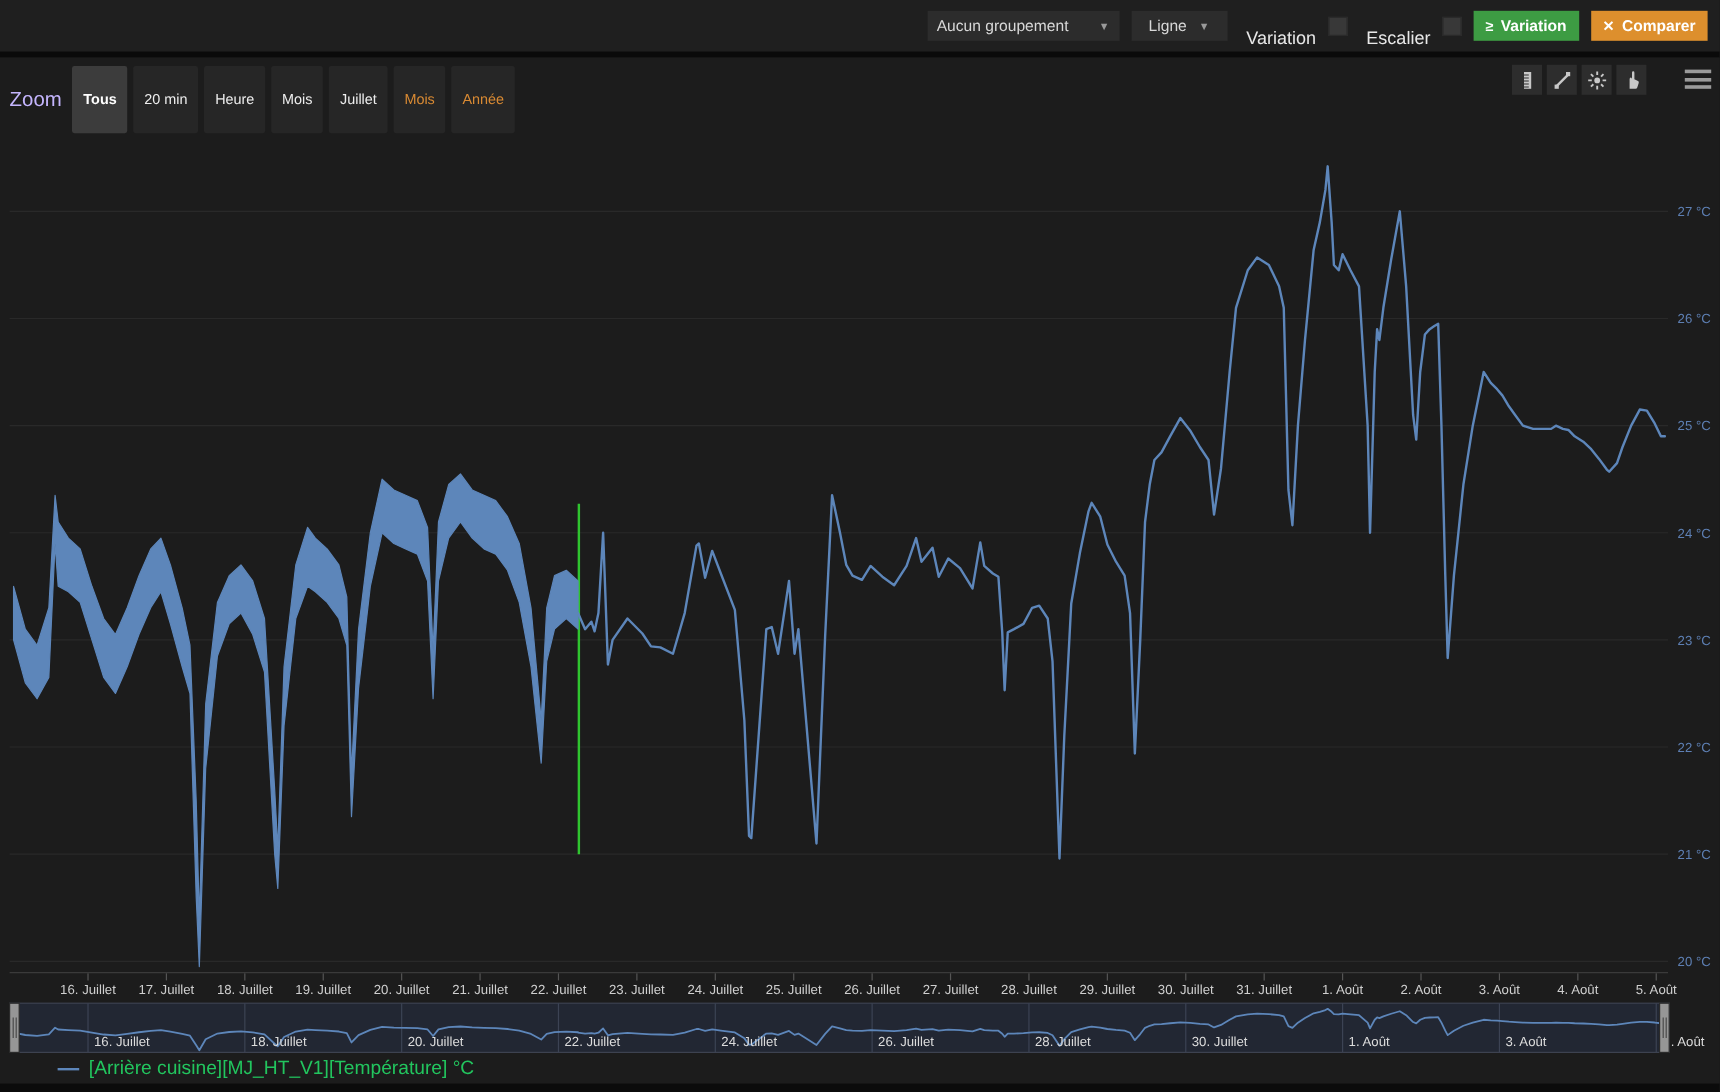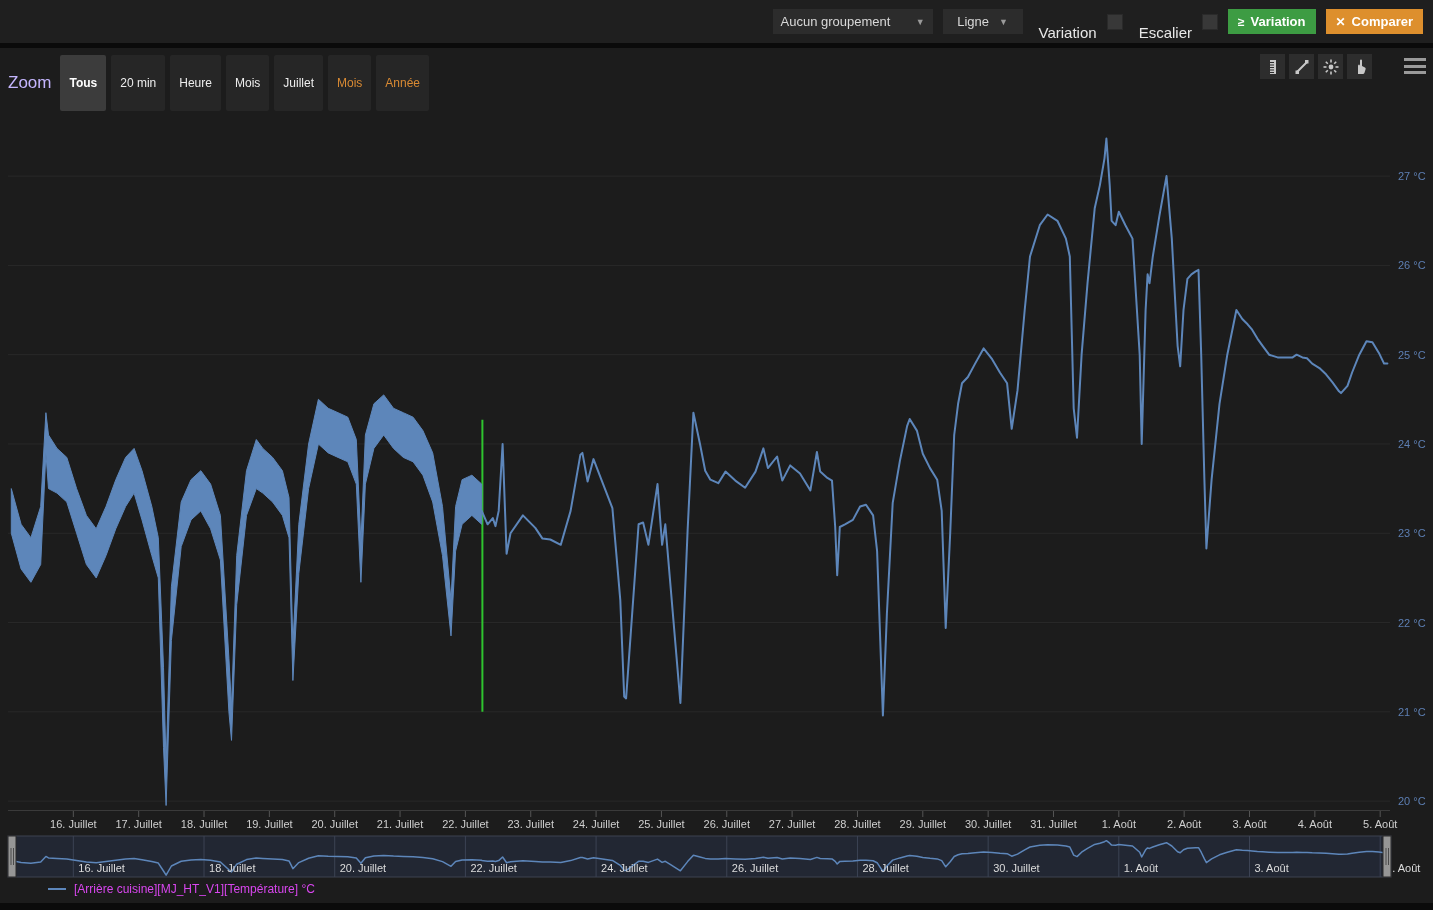--- a/index.html
+++ b/index.html
@@ -43,21 +43,21 @@
   .menu-btn { position:absolute; right:7px; top:8px; width:22px; height:20px;
               display:flex; flex-direction:column; justify-content:space-between;
               padding:2px 0; cursor:pointer; }
   .menu-btn span { display:block; height:3px; background:#9a9a9a; }
 
   svg.chart { position:absolute; left:0; top:0; }
 
   .legendrow { position:absolute; left:48px; top:834px; display:flex; align-items:center;
                gap:8px; cursor:pointer; }
   .legend-line { width:18px; height:2px; }
-  .legend-text { color:#d946ef; font-size:12px; }
+  .legend-text { color:#22c55e; font-size:16px; }
 
   .bottomstrip { position:absolute; left:0; top:855px; width:1433px; height:7px; background:#0b0b0b; }
 </style>
 </head>
 <body>
 
 <div class="topbar">
   <div class="tb-select sel-group">
     <span>Aucun groupement</span>
     <span class="chev">▼</span>

